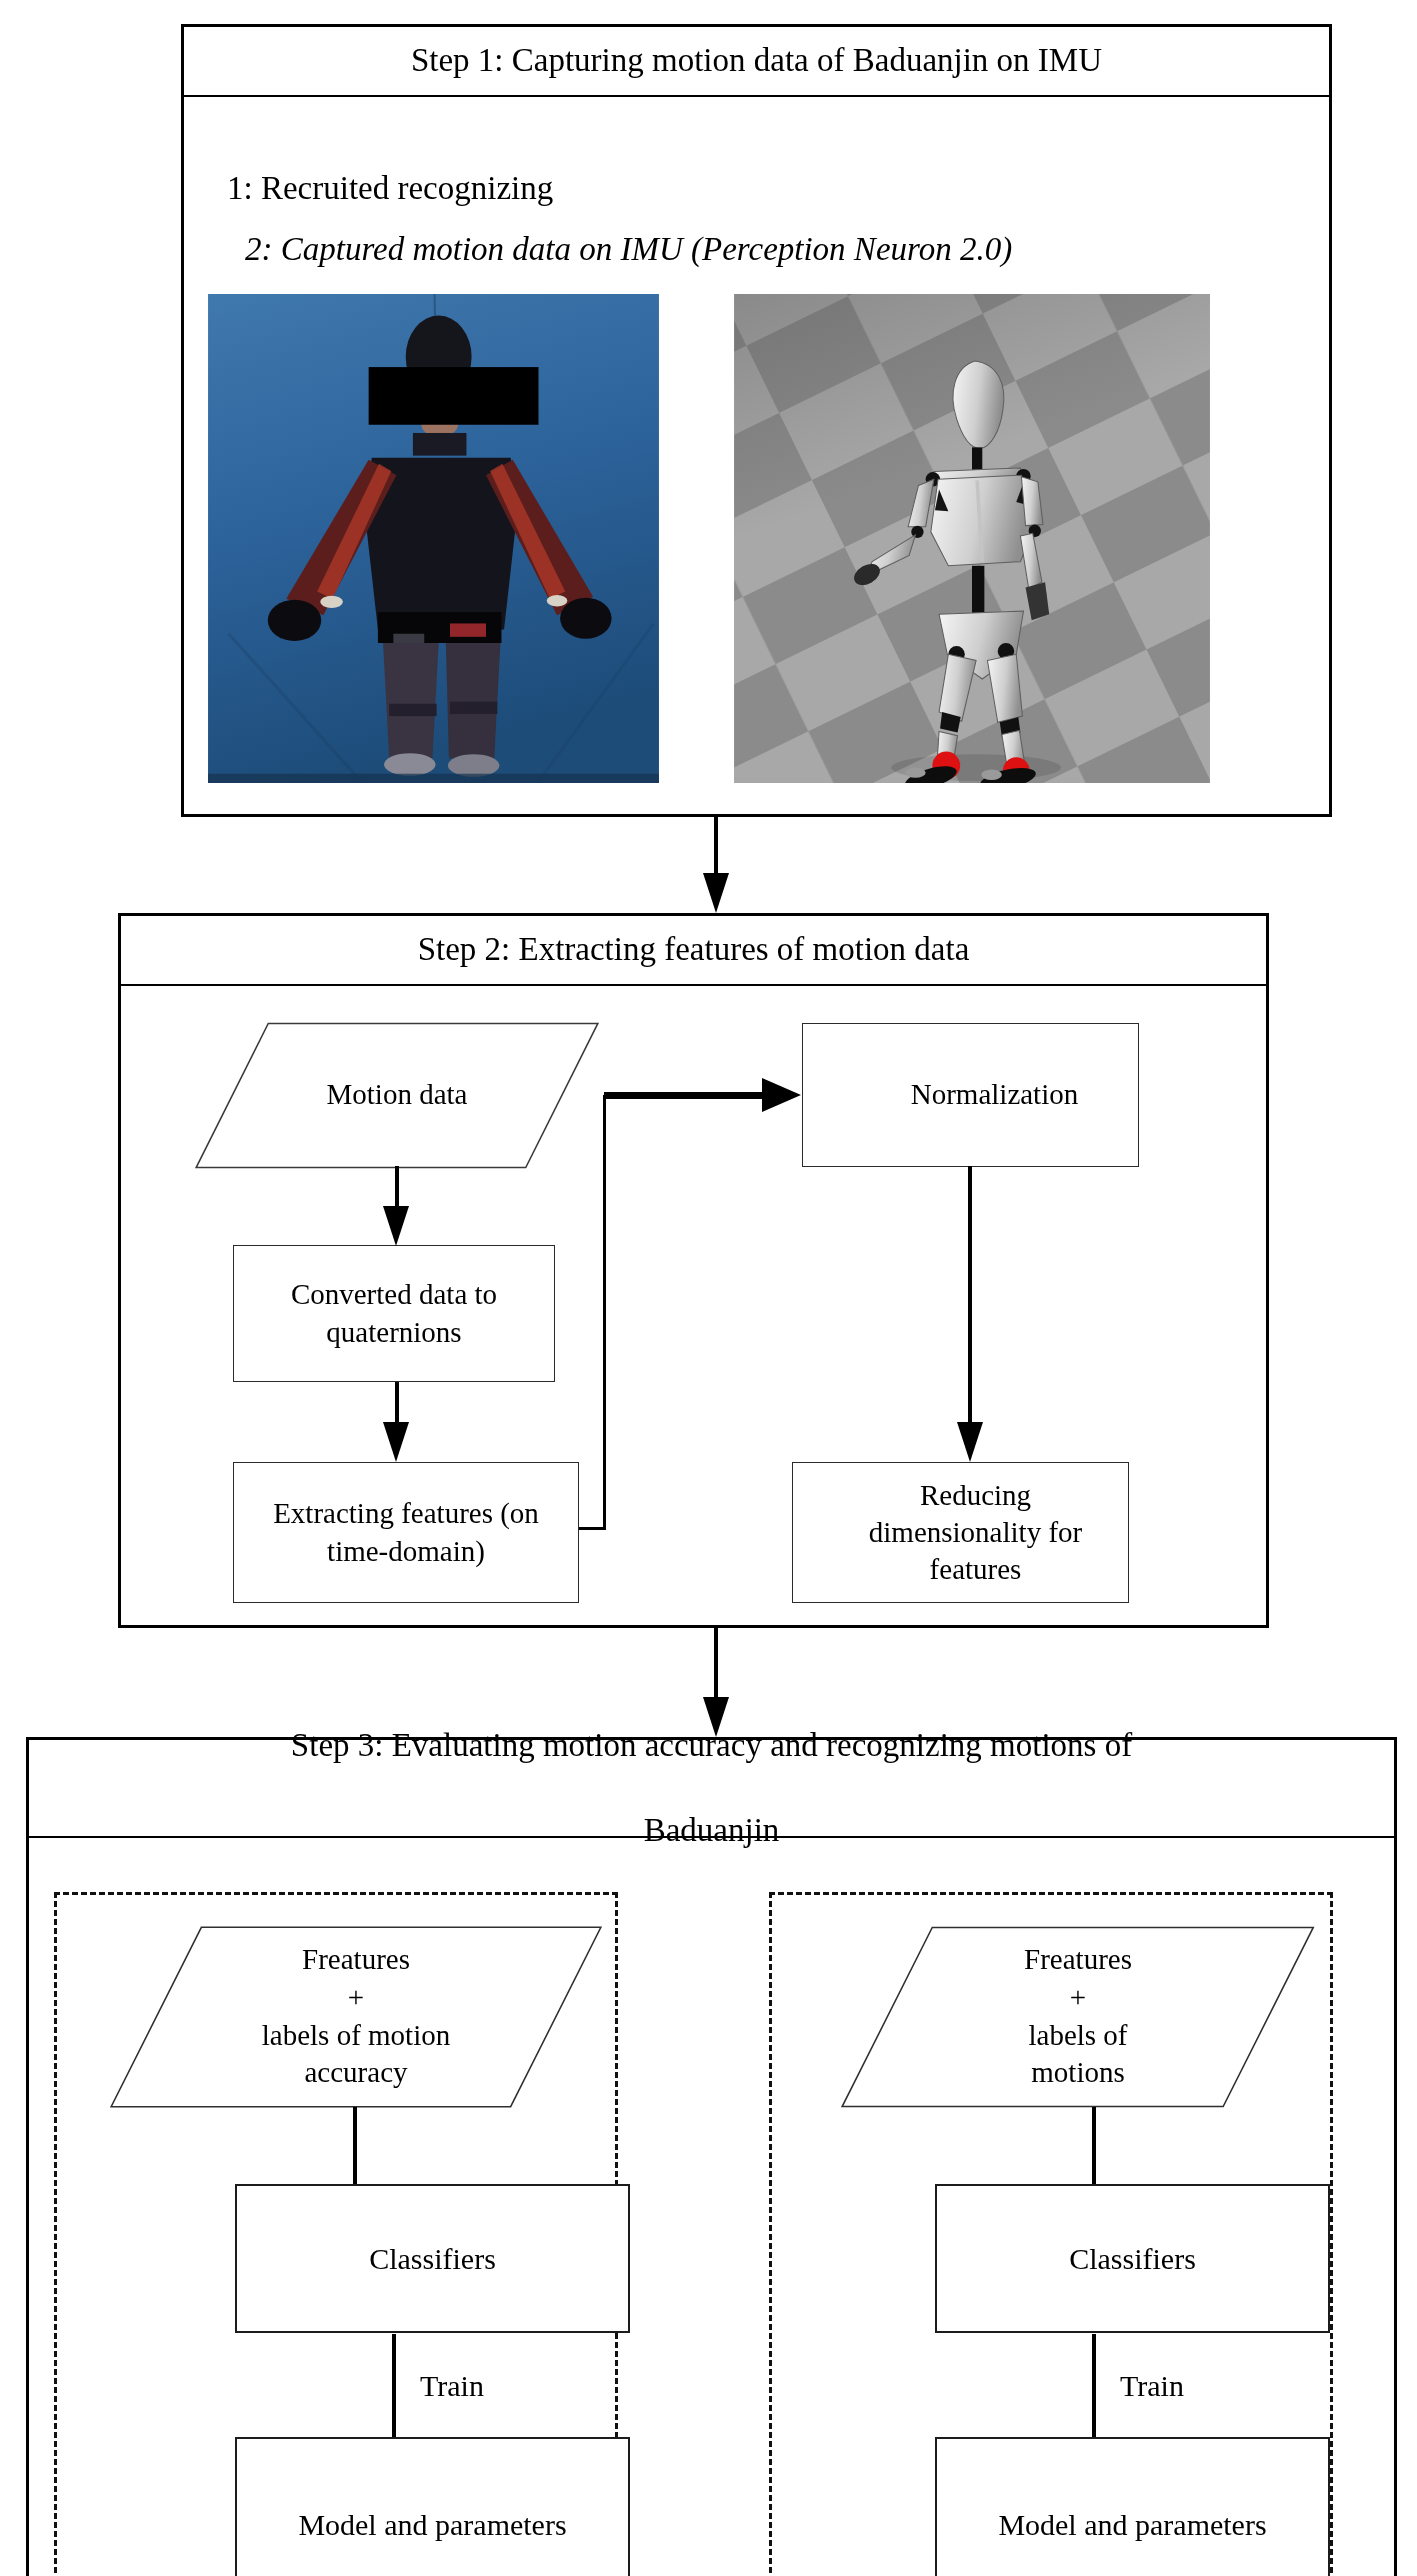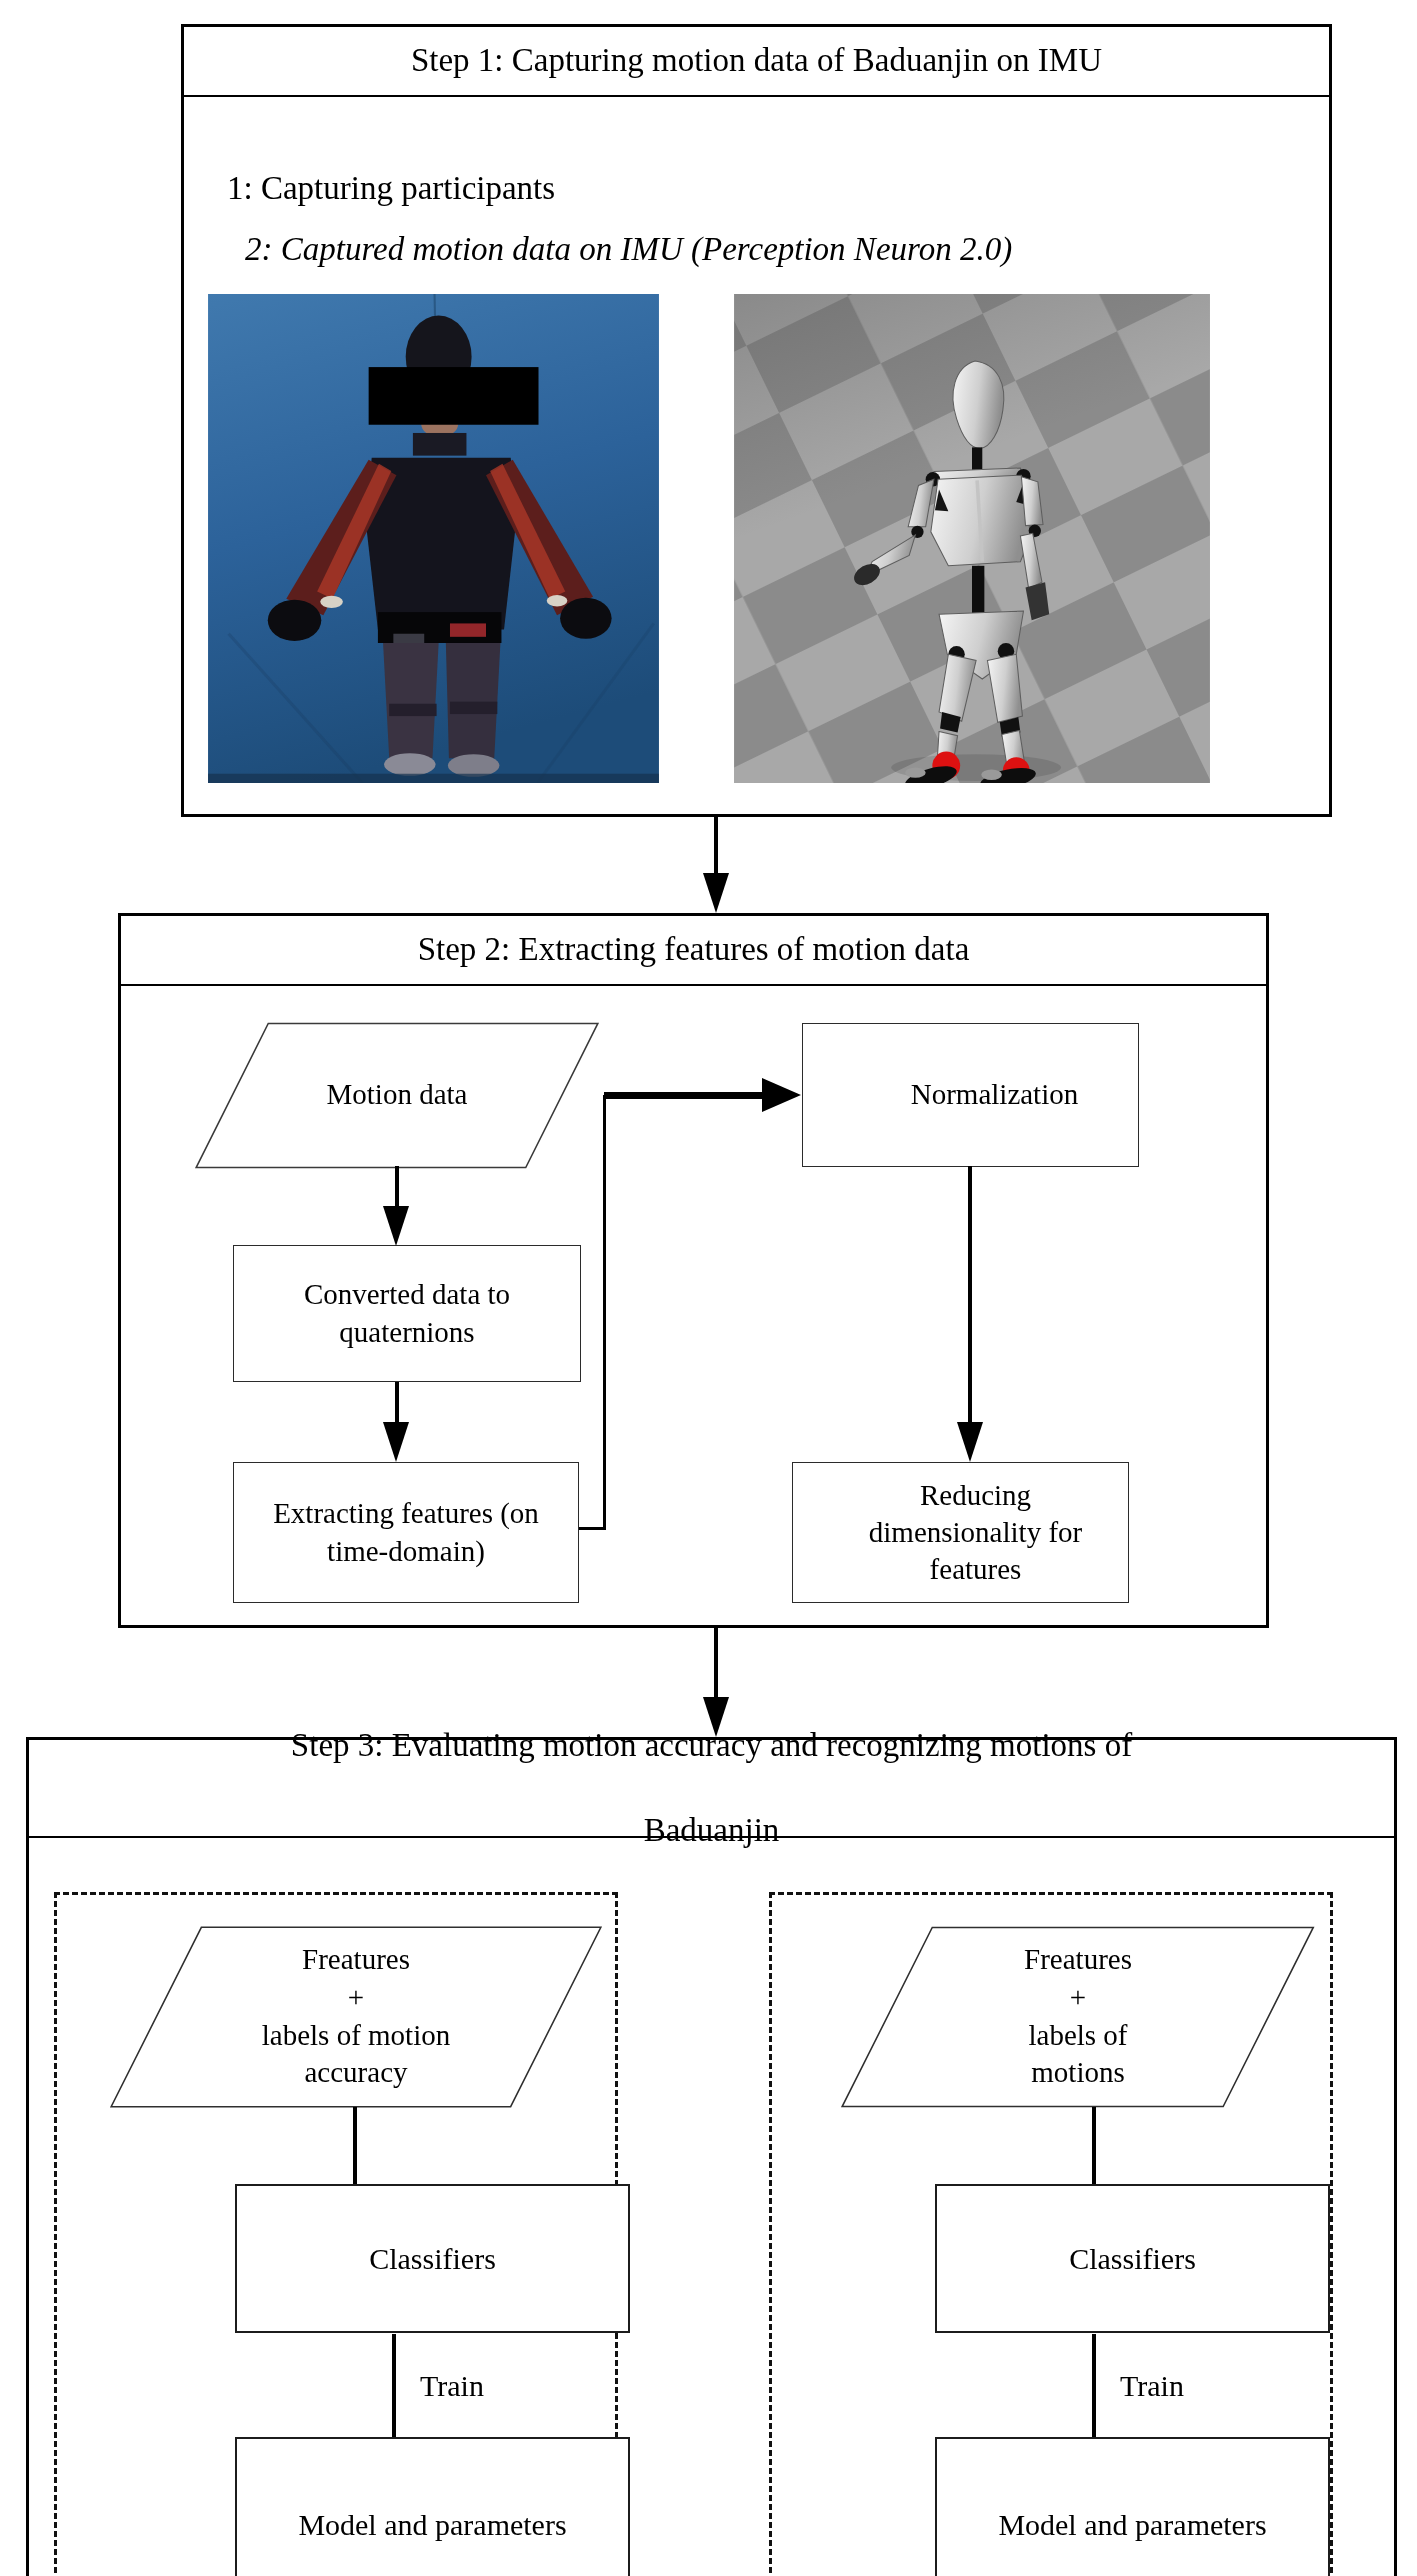--- a/index.html
+++ b/index.html
@@ -56,21 +56,21 @@
 <body>
 
 <div id="canvas">
 
   <div class="abs stepbox" style="left:133px;top:24px;width:1151px;height:793px;margin-left:48px;">
     <div class="stephead" style="height:70px;">
       <span>Step 1: Capturing motion data of Baduanjin on IMU</span>
     </div>
   </div>
 
-  <div class="abs item" style="left:227px;top:170px;width:979px;height:38px;">1: Capturing participants</div>
+  <div class="abs item" style="left:227px;top:170px;width:979px;height:38px;">1: Recruited recognizing</div>
   <div class="abs item" style="left:245px;top:231px;width:1010px;height:38px;font-style:italic;">2: Captured motion data on IMU (Perception Neuron 2.0)</div>
 
   <svg class="abs" style="left:208px;top:294px;" width="451" height="489" viewBox="0 0 876 950">
     <defs>
       <linearGradient id="bgBlue" x1="0" y1="0" x2="0.25" y2="1">
         <stop offset="0" stop-color="#4079ae"></stop>
         <stop offset="0.5" stop-color="#2c629a"></stop>
         <stop offset="1" stop-color="#1d4c79"></stop>
       </linearGradient>
     </defs>
@@ -177,21 +177,21 @@
     <polygon points="150,10 790,10 650,290 10,290" fill="#fff" stroke="#3a3a3a" stroke-width="3"></polygon>
   </svg>
   <div class="abs ptext" style="left:196px;top:1023px;width:402px;height:144px;">
     <div>Motion data</div>
   </div>
 
   <div class="abs node" style="left:802px;top:1023px;width:337px;height:144px;padding-left:48px;">
     <div>Normalization</div>
   </div>
 
-  <div class="abs node" style="left:233px;top:1245px;width:348px;height:137px;">
+  <div class="abs node" style="left:233px;top:1245px;width:322px;height:137px;">
     <div>Converted data to</div>
     <div>quaternions</div>
   </div>
 
   <div class="abs node" style="left:233px;top:1462px;width:346px;height:141px;">
     <div>Extracting features (on</div>
     <div>time-domain)</div>
   </div>
 
   <div class="abs node" style="left:792px;top:1462px;width:337px;height:141px;padding-left:30px;">

